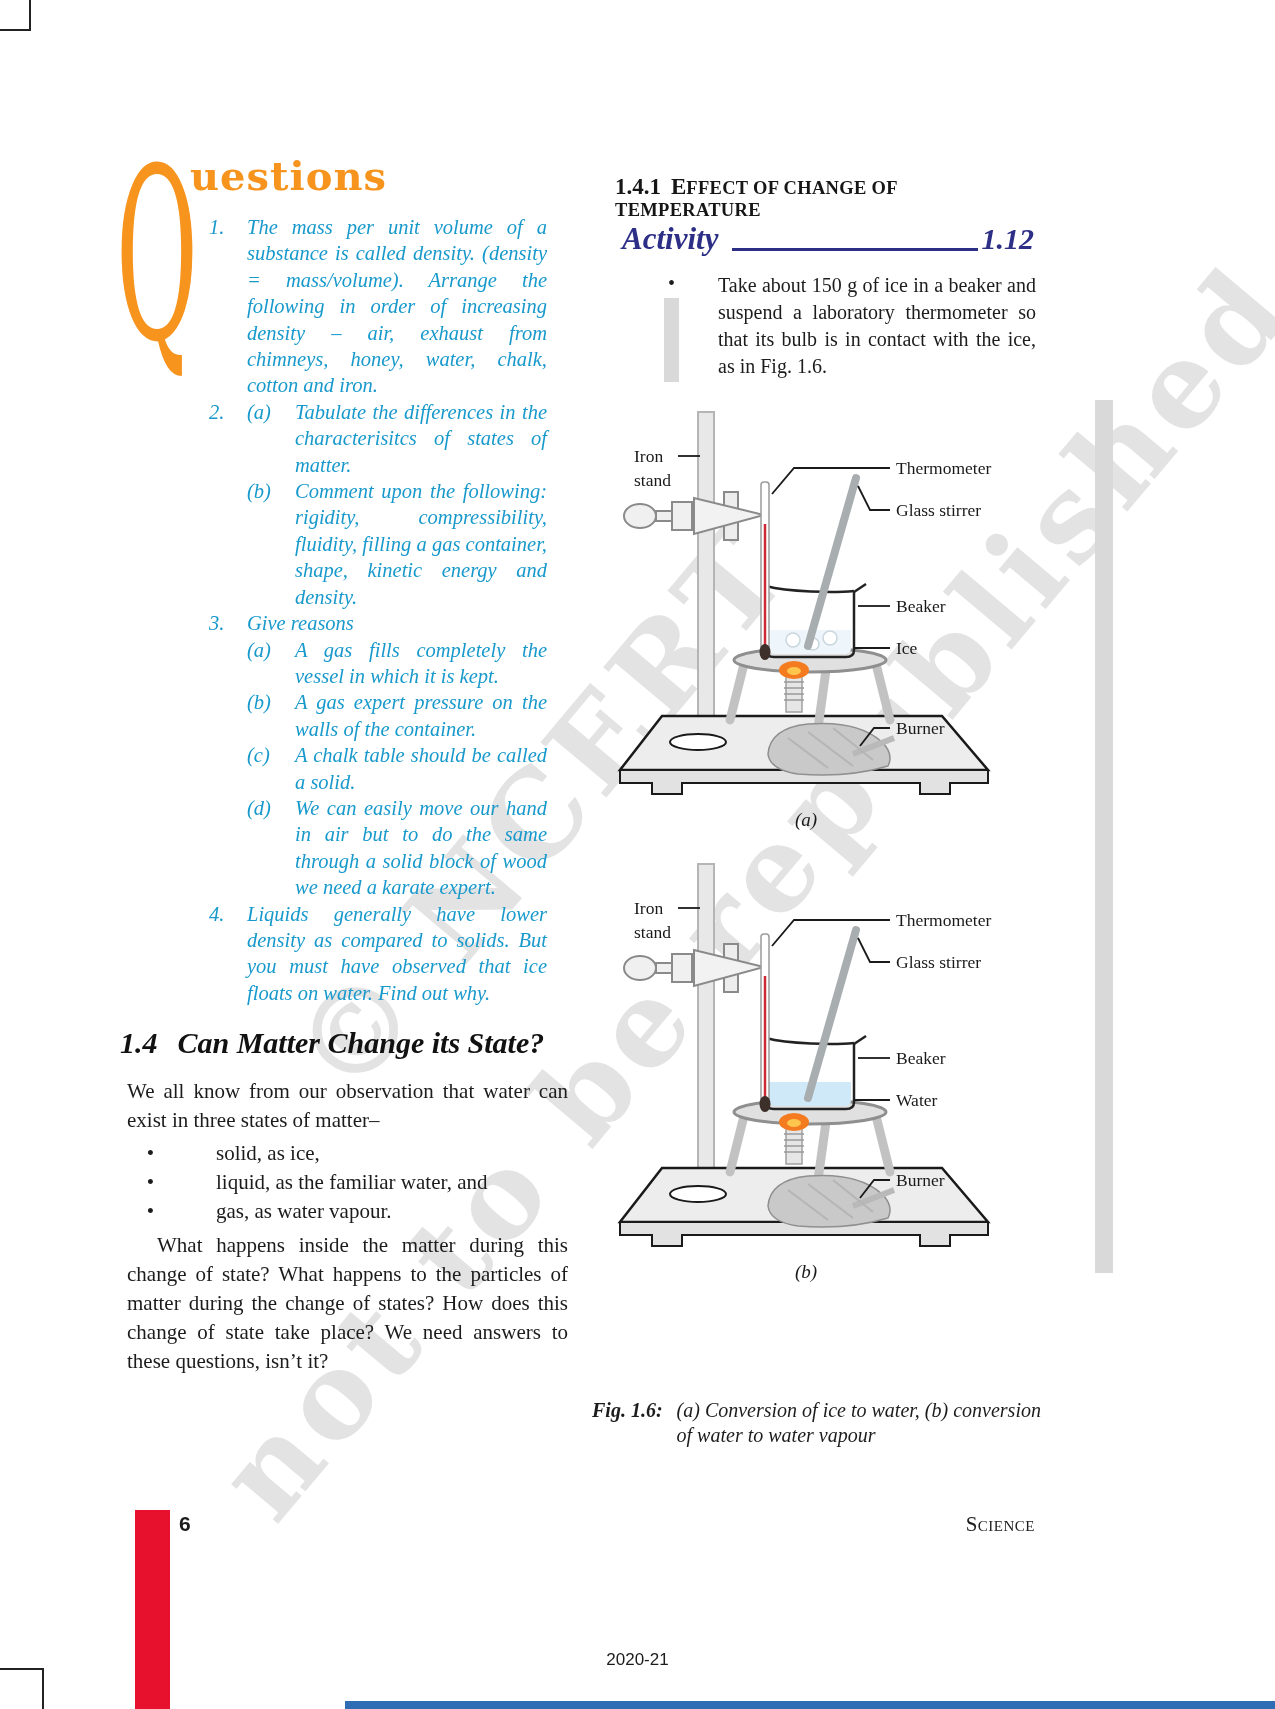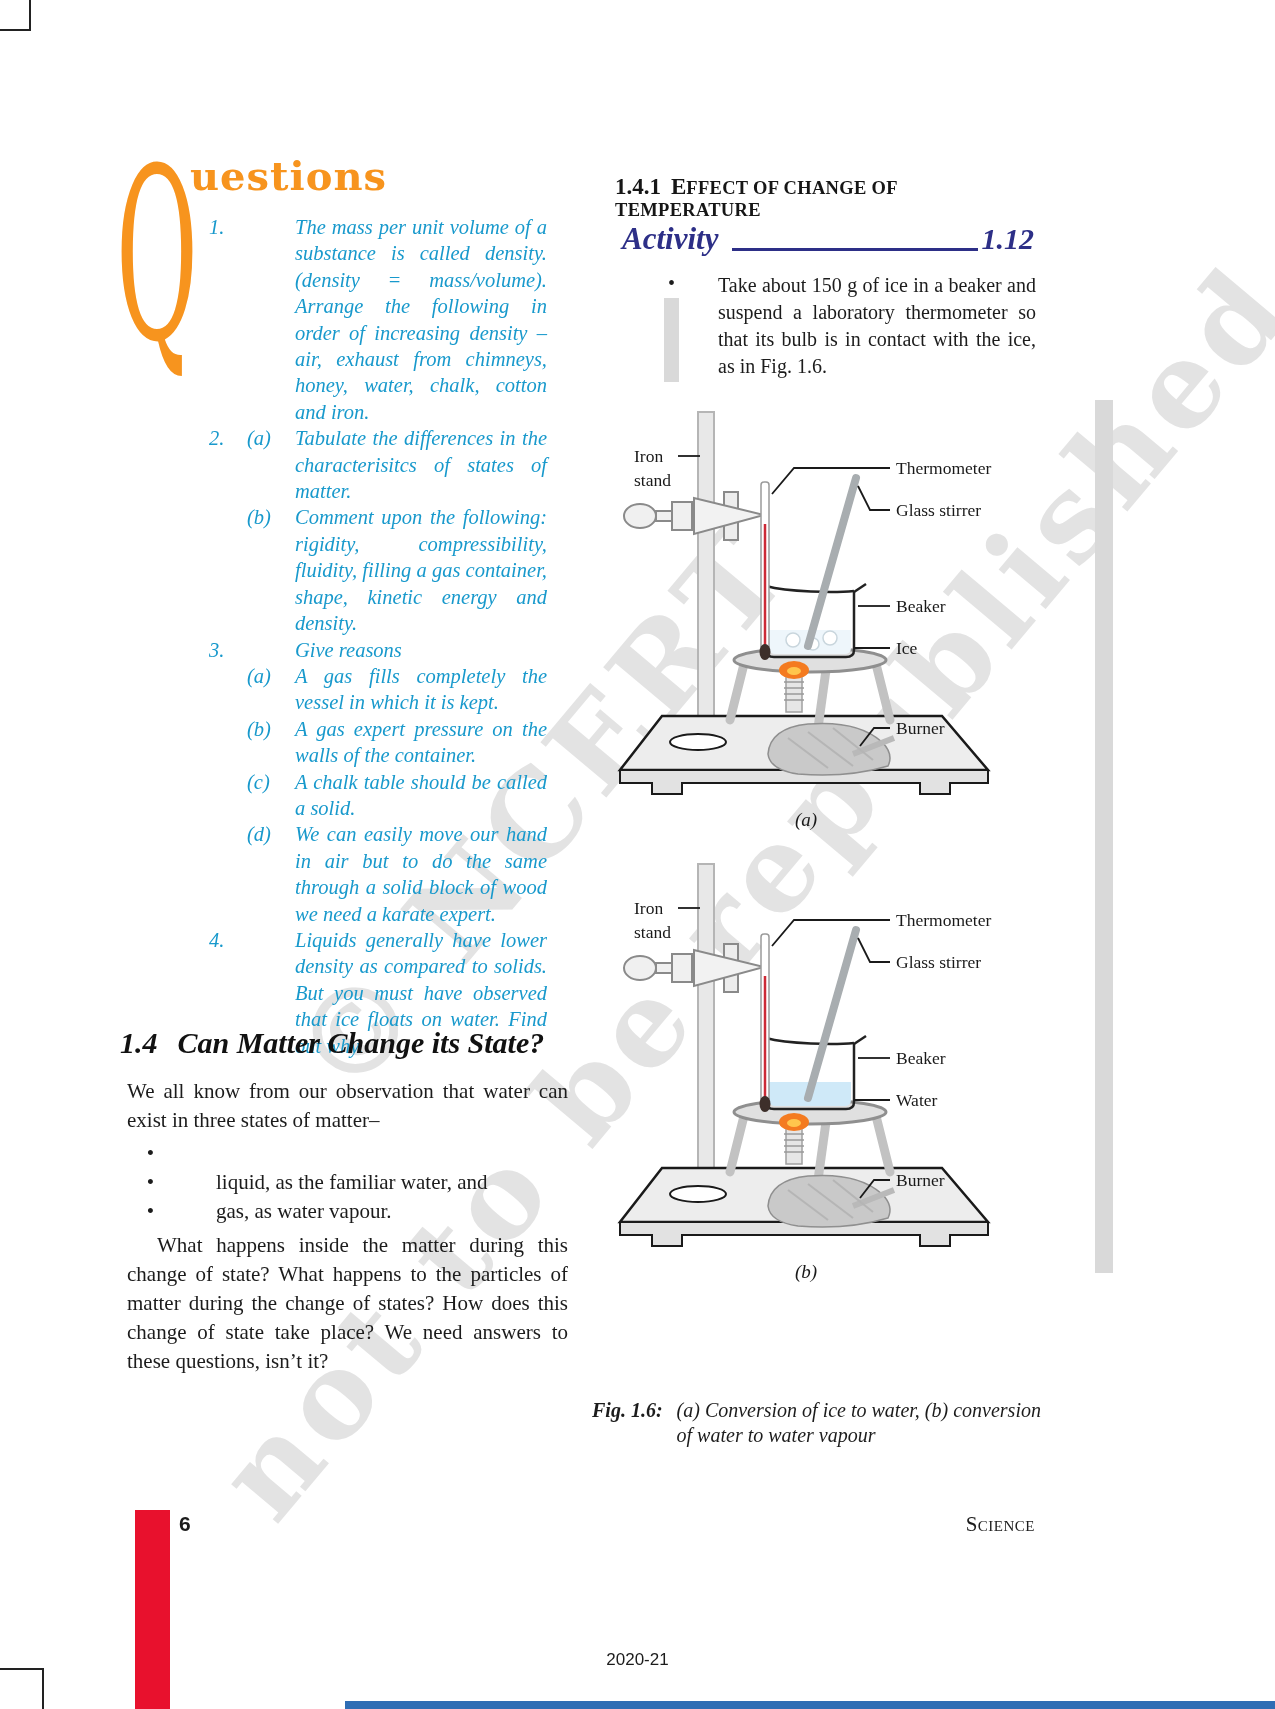--- a/index.html
+++ b/index.html
@@ -18,21 +18,21 @@
         font-family:"DejaVu Serif",serif;font-size:238px;line-height:220px;
         transform:scale(0.42,1);transform-origin:0 0;}
   #qtitle{position:absolute;left:190px;top:156px;color:#f7941e;font-family:"DejaVu Serif",serif;
         font-size:40px;font-weight:bold;line-height:40px;letter-spacing:1px;}
   #qlist{position:absolute;left:205px;top:214px;width:342px;color:#1899cc;
         font-style:italic;font-size:20.5px;line-height:26.4px;}
   .qrow{display:grid;grid-template-columns:42px 48px 1fr;}
   .qnum{grid-column:1;padding-left:4px;}
   .qmark{grid-column:2;}
   .qtext{grid-column:3;text-align:justify;}
-  .qtext.wide{grid-column:2 / 4;margin-left:48px;}
+  .qtext.wide{grid-column:2 / 4;}
   
   #sec-head{position:absolute;left:120px;top:1026px;width:460px;font-size:30px;font-weight:bold;
         font-family:"Liberation Serif",serif;color:#111;font-style:italic;}
   #sec-head .sec-num{margin-right:20px;}
   .body-par{position:absolute;left:120px;width:441px;font-size:21px;line-height:29px;text-align:justify;margin-left:7px;}
   #sec-intro{top:1077px;}
   #state-bullets{position:absolute;left:120px;top:1139px;width:441px;font-size:21px;line-height:29px;}
   .sb-row{display:grid;grid-template-columns:34px 62px 1fr;}
   .sb-dot{grid-column:1;text-align:right;}
   .sb-text{grid-column:3;}
@@ -132,20 +132,21 @@
       </div>
     </div>
 
     <div id="sec-head">
       <span class="sec-num">1.4</span><span>Can Matter Change its State?</span>
     </div>
     <div class="body-par" id="sec-intro">We all know from our observation that water can exist in three states of matter–</div>
     <div id="state-bullets">
       <div class="sb-row">
         <span class="sb-dot">•</span>
+        <span class="sb-text">solid, as ice,</span>
       </div>
       <div class="sb-row">
         <span class="sb-dot">•</span>
         <span class="sb-text">liquid, as the familiar water, and</span>
       </div>
       <div class="sb-row">
         <span class="sb-dot">•</span>
         <span class="sb-text">gas, as water vapour.</span>
       </div>
     </div>

